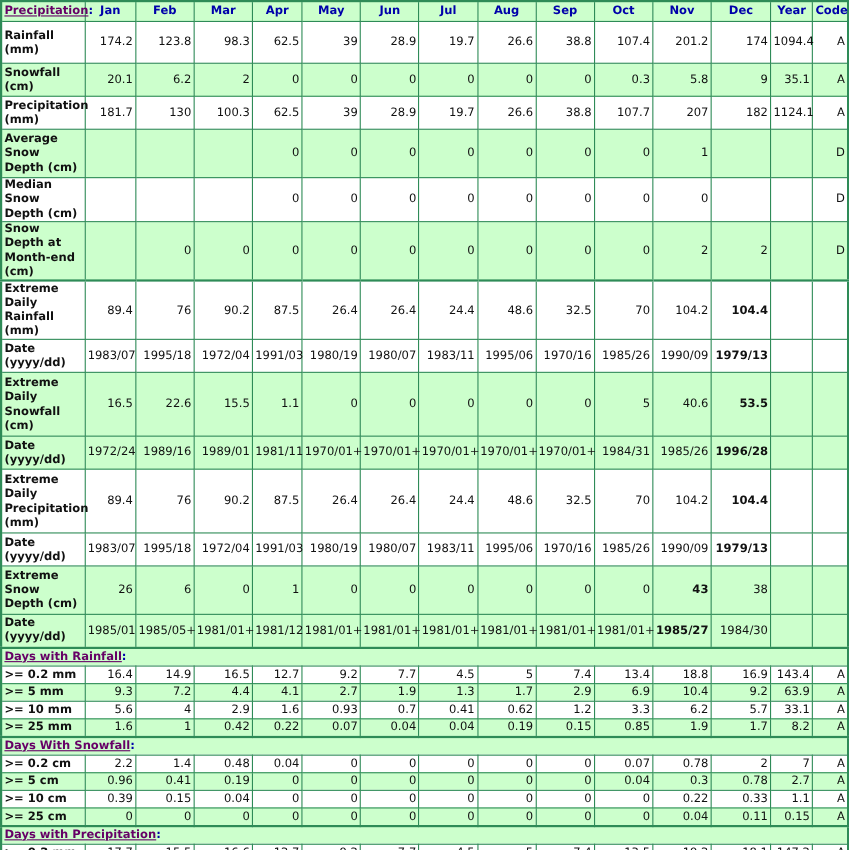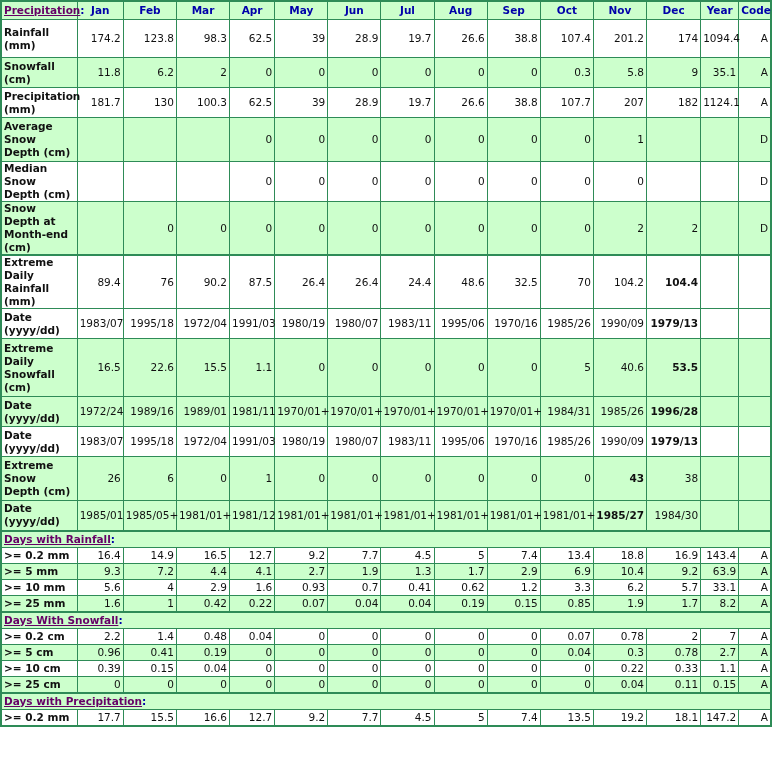--- a/index.html
+++ b/index.html
@@ -89,21 +89,21 @@
         <td class="num">26.6</td>
         <td class="num">38.8</td>
         <td class="num">107.4</td>
         <td class="num">201.2</td>
         <td class="num">174</td>
         <td class="num">1094.4</td>
         <td class="num code">A</td>
       </tr>
       <tr class="g" style="height: 30px;">
         <td class="lbl">Snowfall (cm)</td>
-        <td class="num">11.8</td>
+        <td class="num">20.1</td>
         <td class="num">6.2</td>
         <td class="num">2</td>
         <td class="num">0</td>
         <td class="num">0</td>
         <td class="num">0</td>
         <td class="num">0</td>
         <td class="num">0</td>
         <td class="num">0</td>
         <td class="num">0.3</td>
         <td class="num">5.8</td>
@@ -240,20 +240,37 @@
         <td class="num">1970/01+</td>
         <td class="num">1970/01+</td>
         <td class="num">1970/01+</td>
         <td class="num">1970/01+</td>
         <td class="num">1984/31</td>
         <td class="num">1985/26</td>
         <td class="num b">1996/28</td>
         <td class="num"></td>
         <td class="num code"></td>
       </tr>
+      <tr class="w" style="height: 58px;">
+        <td class="lbl">Extreme Daily Precipitation (mm)</td>
+        <td class="num">89.4</td>
+        <td class="num">76</td>
+        <td class="num">90.2</td>
+        <td class="num">87.5</td>
+        <td class="num">26.4</td>
+        <td class="num">26.4</td>
+        <td class="num">24.4</td>
+        <td class="num">48.6</td>
+        <td class="num">32.5</td>
+        <td class="num">70</td>
+        <td class="num">104.2</td>
+        <td class="num b">104.4</td>
+        <td class="num"></td>
+        <td class="num code"></td>
+      </tr>
       <tr class="w" style="height: 30px;">
         <td class="lbl">Date (yyyy/dd)</td>
         <td class="num">1983/07</td>
         <td class="num">1995/18</td>
         <td class="num">1972/04</td>
         <td class="num">1991/03</td>
         <td class="num">1980/19</td>
         <td class="num">1980/07</td>
         <td class="num">1983/11</td>
         <td class="num">1995/06</td>

